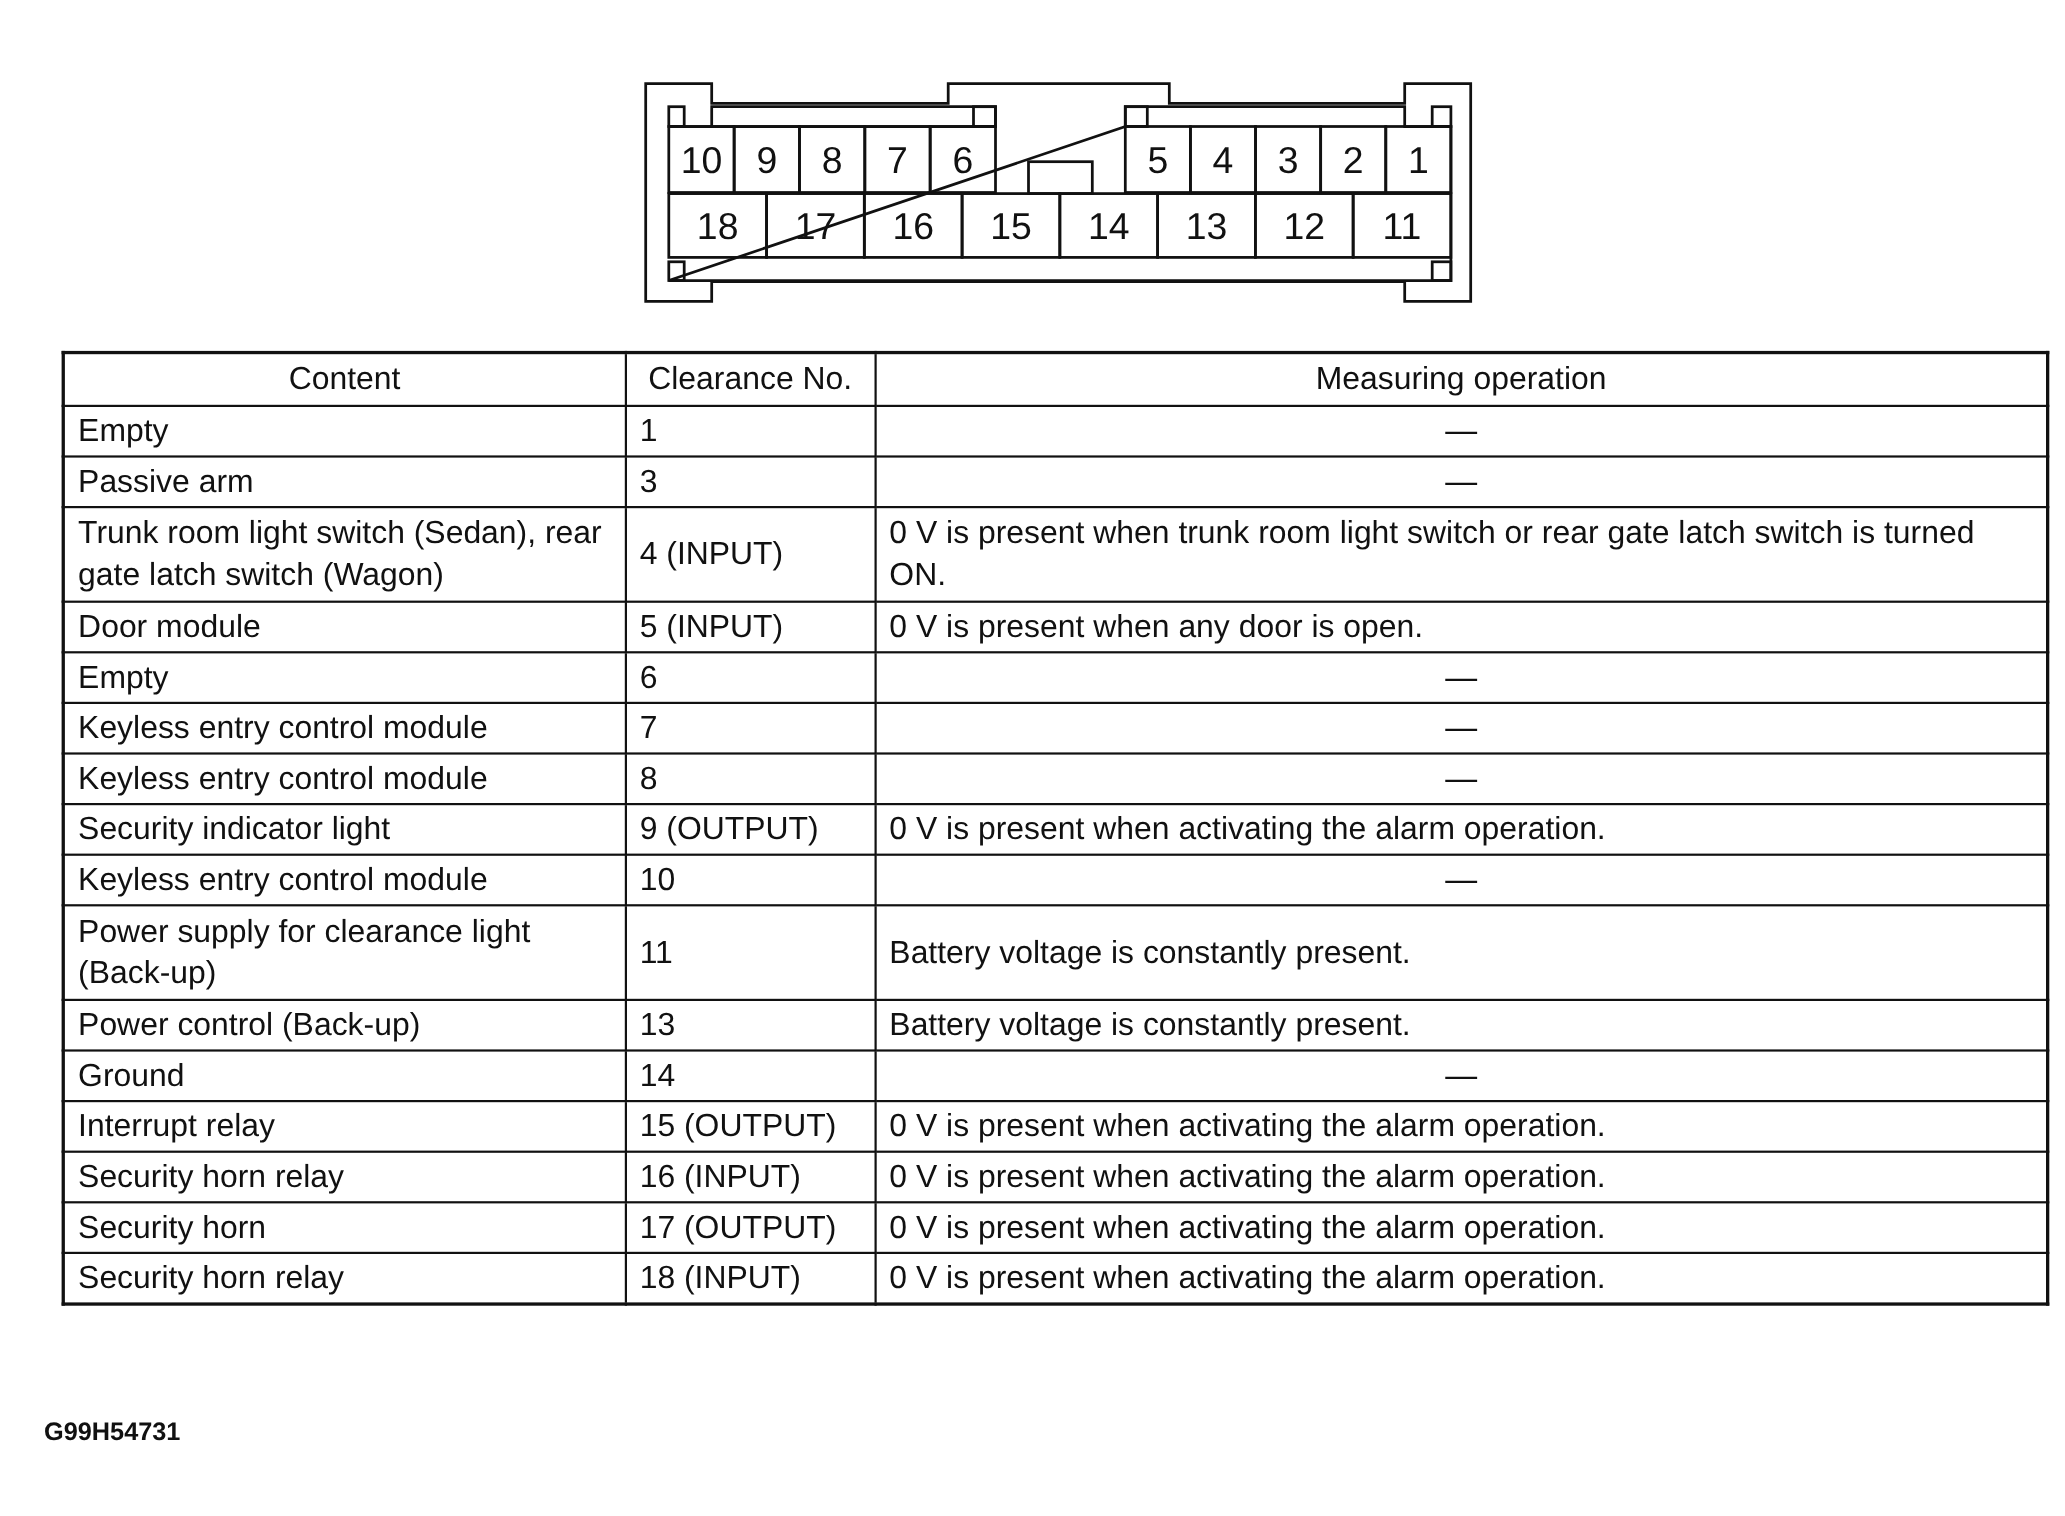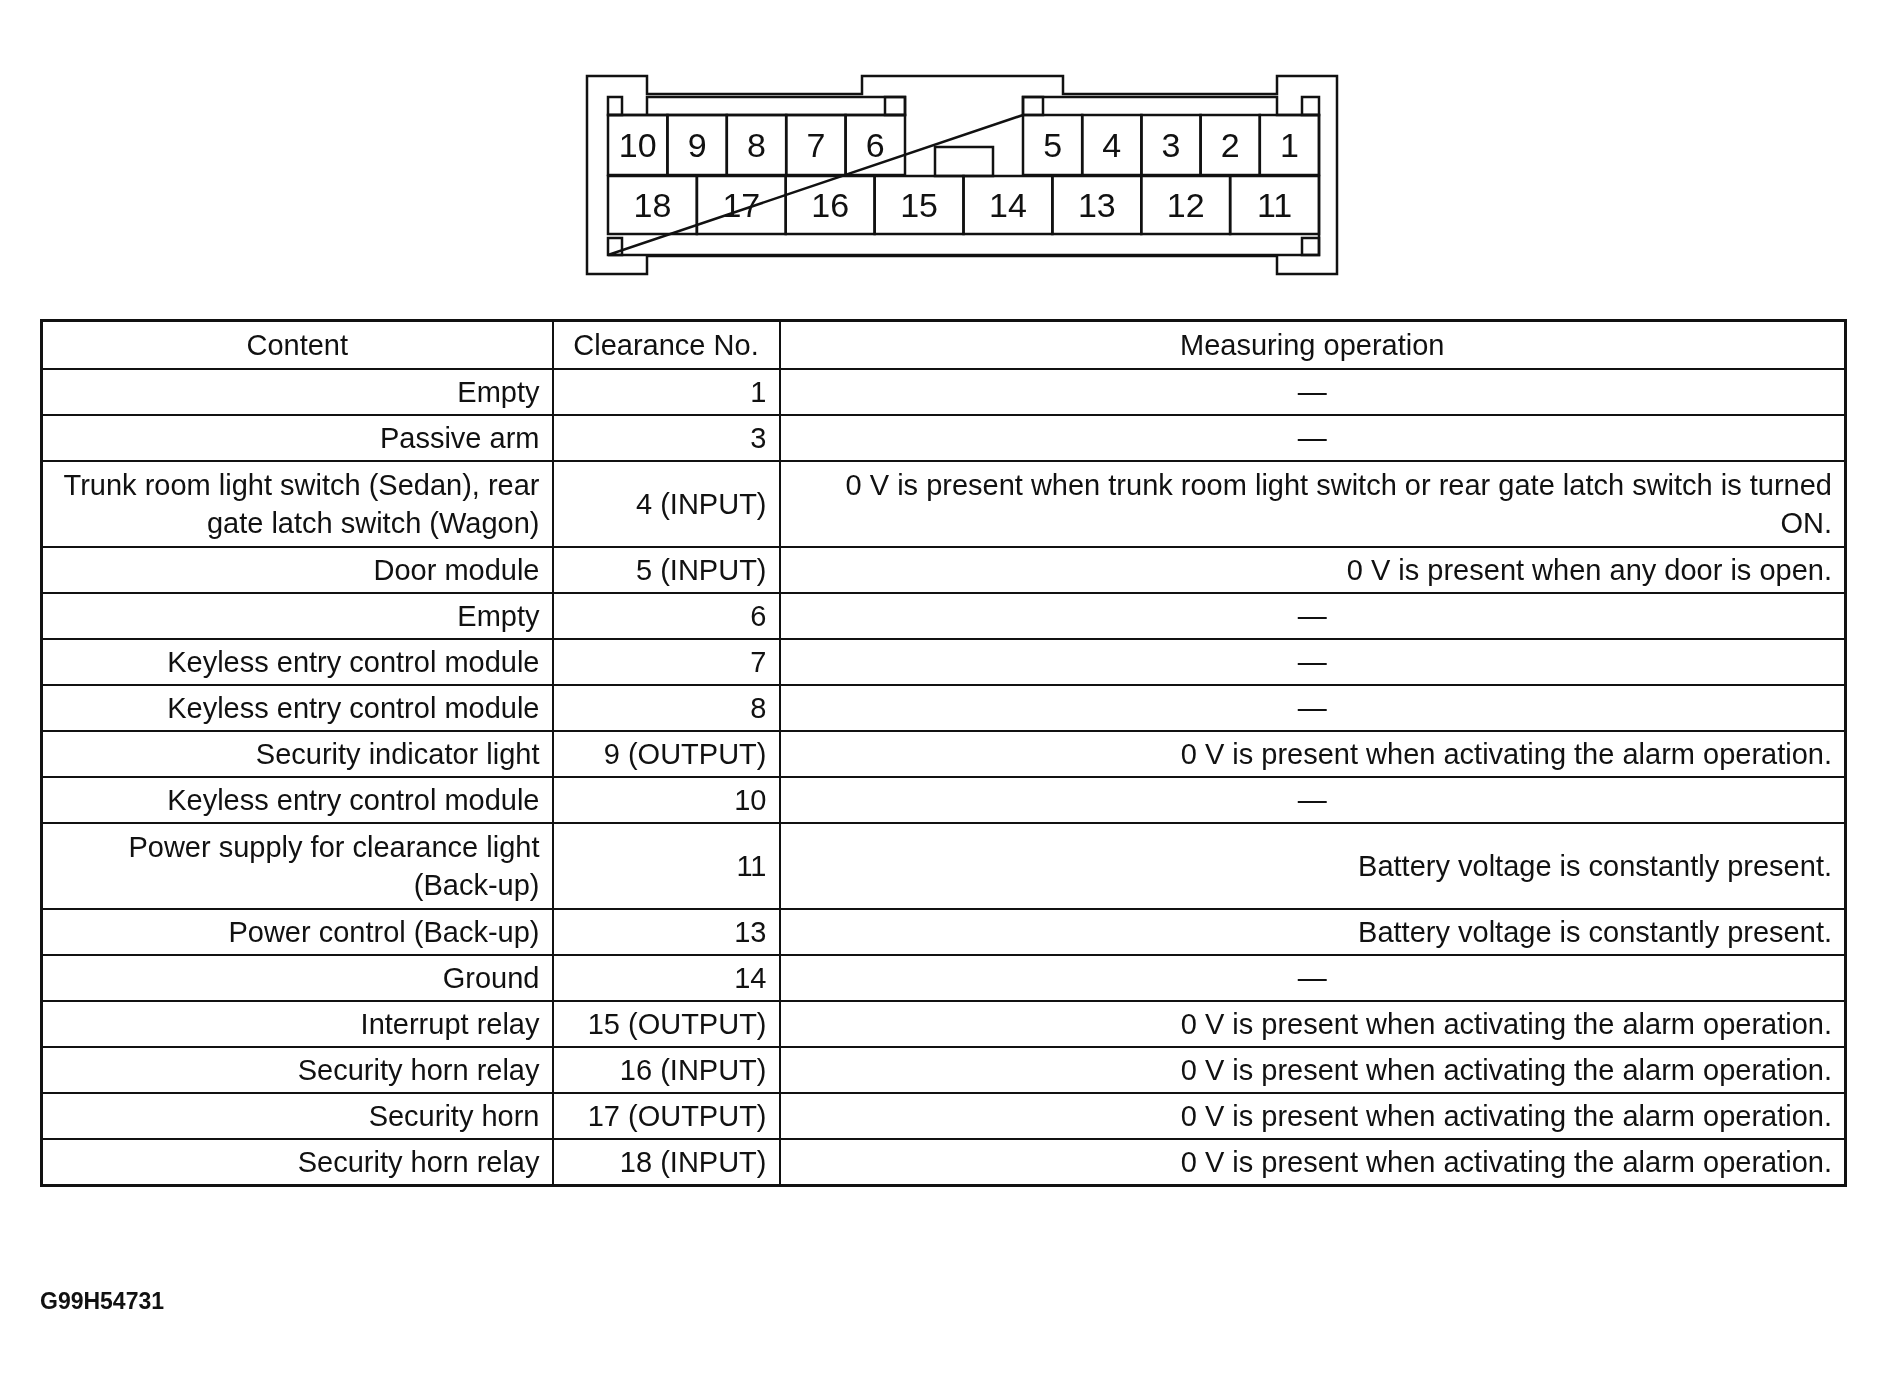--- a/index.html
+++ b/index.html
@@ -1,23 +1,23 @@
 <!DOCTYPE html>
 <html><head>
 <meta charset="utf-8">
 <style>
   html, body { margin: 0; padding: 0; background: #ffffff; }
   body { width: 1877px; height: 1378px; position: relative; overflow: hidden;
          font-family: "Liberation Sans", sans-serif; color: #111; }
   #connector { position: absolute; left: 0; top: 0; }
   #connector text { font-family: "Liberation Sans", sans-serif; font-size: 34px; fill: #111; }
-  .tbl { position: absolute; left: 40px; top: 319px; width: 1807px; border-collapse: collapse;
+  .tbl { position: absolute; left: 56px; top: 319px; width: 1807px; border-collapse: collapse;
          border: 3px solid #111; table-layout: fixed; }
   .tbl td, .tbl th { border: 2px solid #111; font-size: 29px; font-weight: normal;
-         padding: 0 12px; line-height: 38px; vertical-align: middle; text-align: right; }
+         padding: 0 12px; line-height: 38px; vertical-align: middle; text-align: left; }
   .tbl th { text-align: center; height: 46px; }
   .tbl td { height: 44px; }
   .tbl tr.tall td { height: 84px; }
   .tbl td.dash { text-align: center; }
   .fig-id { position: absolute; left: 40px; top: 1288px; font-size: 23px; font-weight: bold; }
 </style>
 </head>
 <body>
 
 <svg id="connector" width="1877" height="300">

